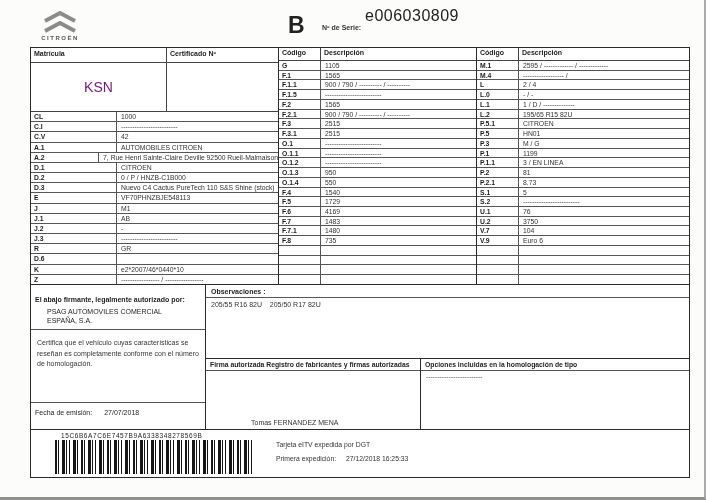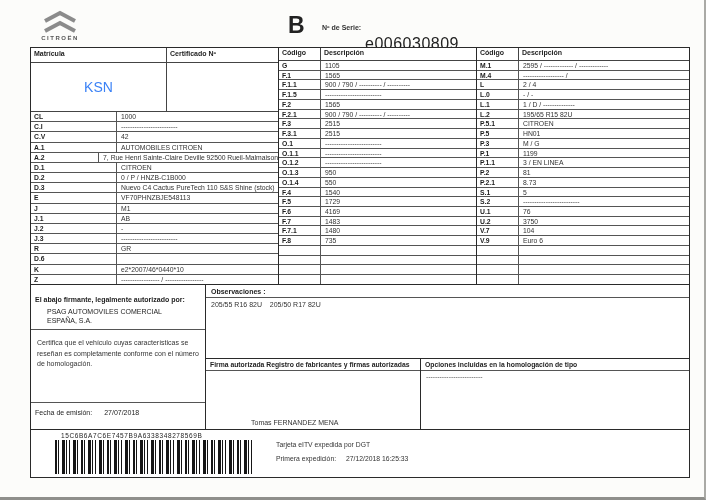--- a/index.html
+++ b/index.html
@@ -9,38 +9,38 @@
     background:#fcfcfa; overflow:hidden;
     font-family:"Liberation Sans", sans-serif; color:#1d1d1d;
     border-right:2px solid #aaaaa6; border-bottom:3px solid #8f8f8b;
   }
   
   .logo-wrap { position:absolute; left:30px; top:10px; width:60px; text-align:center; }
   .logo-wrap svg { display:block; margin:0 auto; }
   .brand-name { font-size:6px; font-weight:bold; letter-spacing:1.5px; color:#555; margin-top:1px; }
   .doc-type { position:absolute; left:288px; top:12px; font-size:23px; font-weight:bold; color:#222; }
   .serie-label { position:absolute; left:322px; top:24px; font-size:7px; font-weight:bold; color:#333; }
-  .serie-value { position:absolute; left:365px; top:7px; font-size:16px; color:#222; letter-spacing:0.5px;margin-top:28px; }
+  .serie-value { position:absolute; left:365px; top:7px; font-size:16px; color:#222; letter-spacing:0.5px; }
 
   
   .tablegrid {
     position:absolute; left:30px; top:47px; width:660px; height:238px;
     display:flex; border:1.5px solid #2a2a2a; background:#fff;
   }
   .colgroup { display:flex; flex-direction:column; }
   .colgroup.left  { width:248px; border-right:1.5px solid #2a2a2a; }
   .colgroup.mid   { width:198px; border-right:1.5px solid #2a2a2a; }
   .colgroup.right { flex:1; }
 
   .idhead { display:flex; height:15px; border-bottom:1px solid #444; }
   .idhead > div { font-size:7px; font-weight:bold; padding:2px 0 0 3px; }
   .idhead .c1 { width:136px; border-right:1px solid #444; }
   .idhead .c2 { flex:1; }
   .idvals { display:flex; height:49px; border-bottom:1px solid #444; }
-  .idvals > div { display:flex; align-items:center; justify-content:center; font-size:14px; color:#3b82f6; }
+  .idvals > div { display:flex; align-items:center; justify-content:center; font-size:14px; color:#701a75; }
   .idvals .c1 { width:136px; border-right:1px solid #444; }
   .idvals .c2 { flex:1; }
 
   .thead { display:flex; height:13px; border-bottom:1px solid #444; }
   .thead > div { font-size:7px; font-weight:bold; padding:1px 0 0 3px; }
   .thead .c1 { width:42px; border-right:1px solid #444; }
   .thead .c2 { flex:1; }
 
   .rows { flex:1; display:flex; flex-direction:column; }
   .trow { flex:1; display:flex; border-bottom:1px solid #555; overflow:hidden; }

